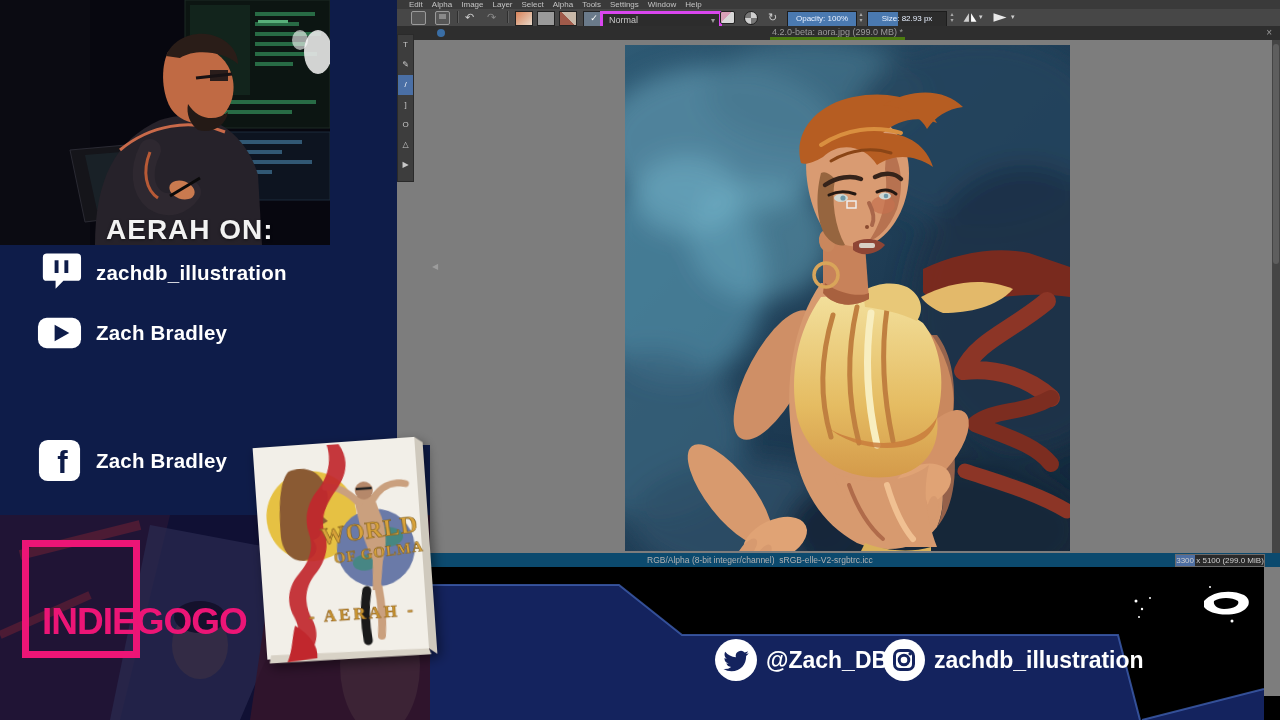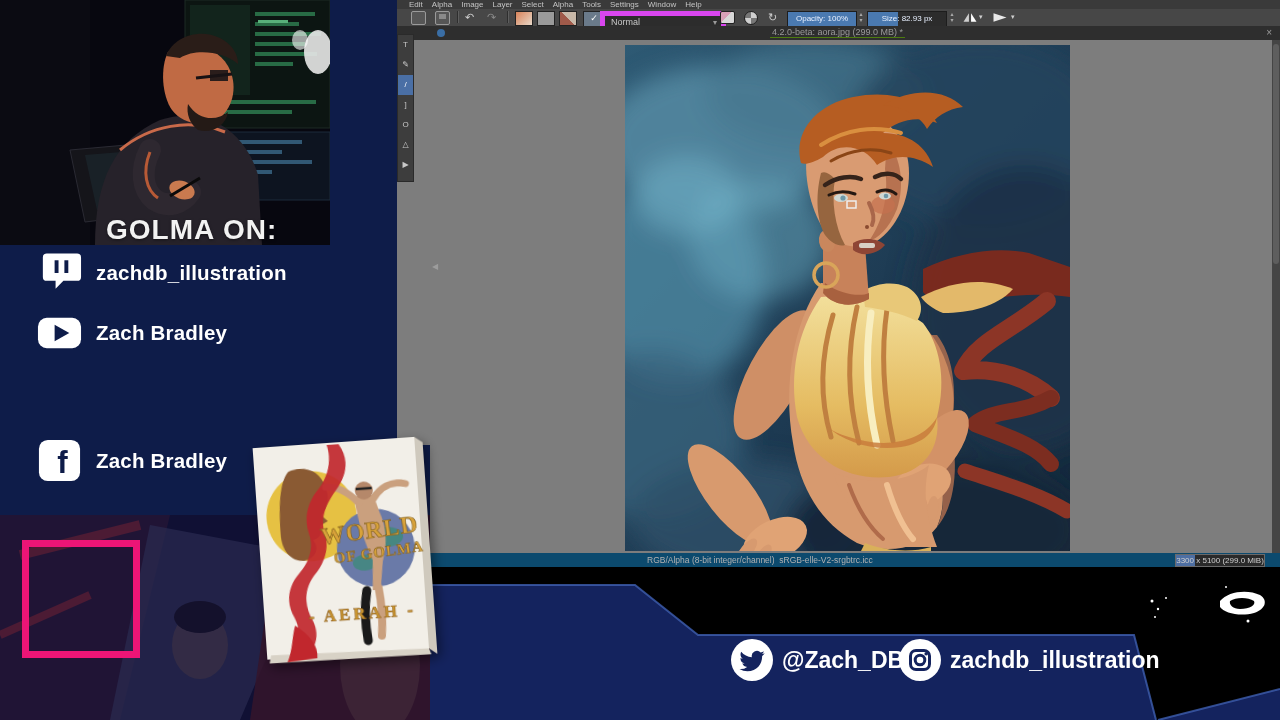--- a/index.html
+++ b/index.html
@@ -14,40 +14,40 @@
   .tbbox{width:13px;height:12px;border:1px solid #9a9a9a;border-radius:2px;background:#565656}
   .tbbox.inner:after{content:"";display:block;margin:2px auto 0;width:7px;height:5px;background:#8a8a8a}
   .tbsep{width:1px;height:12px;background:#2e2e2e;border-right:1px solid #5e5e5e}
   .tbglyph{font-size:11px;color:#cfcfcf;line-height:12px}
   .dim{color:#8a8a8a}
   .sw{width:16px;height:13px;border:1px solid #222}
   .sw.grad{background:linear-gradient(135deg,#d8835a,#e8d8c8)}
   .sw.gray{background:#9a9a9a}
   .sw.pat{background:linear-gradient(45deg,#a05a4a 50%,#c8b8a8 50%)}
   .preset{width:20px;height:14px;background:#6a7a8a;border:1px solid #222;color:#fff;font-size:9px;text-align:center;line-height:13px}
-  .blend{left:205px;width:110px;height:13px;background:#2c2c2c;border:5px solid #d946ef;color:#c8c8c8;font-size:9px;line-height:13px;padding-left:6px;box-sizing:content-box}
+  .blend{left:205px;width:110px;height:13px;background:#2c2c2c;border:3px solid #d946ef;color:#c8c8c8;font-size:9px;line-height:13px;padding-left:6px;box-sizing:content-box}
   .blend .car{position:absolute;right:4px;top:0;color:#9a9a9a;font-size:8px}
   .eraser{width:13px;height:11px;background:linear-gradient(135deg,#d8a0b8 45%,#d8d8d8 45%);border:1px solid #222;border-radius:2px}
   .alphaball{width:12px;height:12px;border-radius:50%;background:conic-gradient(#cfcfcf 0 25%,#777 0 50%,#cfcfcf 0 75%,#777 0);border:1px solid #222}
   .slider{height:14px;background:#2c2c2c;border:1px solid #1d1d1d;color:#e8f0ff;font-size:8px;line-height:14px;text-align:center;overflow:hidden}
   .slider .fill{position:absolute;left:0;top:0;bottom:0;background:#4a79b0}
   .slider .txt{position:relative}
   .opari{left:392px;width:68px}
   .sizeri{left:472px;width:78px}
   .spin{width:8px;font-size:6px;color:#aaa;line-height:6px;text-align:center}
   .mirror{width:18px;height:13px}
   .statusbar{position:absolute;left:0;top:553px;right:0;height:14px;background:#0c4a6e;color:#b2b2b2;font-size:8.5px;line-height:14px}
   .statusbar .sleft{position:absolute;left:252px;top:0;white-space:pre}
   .membox{position:absolute;right:15px;top:1px;width:88px;height:11px;background:#2a2a2a;border:1px solid #6a6a6a;font-size:8px;color:#cfcfcf;line-height:11px;text-align:center;overflow:hidden}
   .membox .memfill{position:absolute;left:0;top:0;bottom:0;width:22%;background:#4e6fa3}
   .membox .mtxt{position:relative;white-space:pre}
   .tabbar{position:absolute;left:0;top:26px;right:0;height:14px;background:#2e2e2e;border-bottom:1px solid #222}
   .appdot{position:absolute;left:42px;top:3px;width:8px;height:8px;border-radius:50%;background:#3a6ea5}
   .tabtitle{position:absolute;left:0;right:0;top:1px;text-align:center;color:#9a9a9a;font-size:9px;border-bottom:0}
-  .tabtitle i{font-style:normal;border-bottom:1px solid #4d7c0f;padding:0 2px}
+  .tabtitle i{font-style:normal;border-bottom:6px solid #4d7c0f;padding:0 2px}
   .tabclose{position:absolute;right:8px;top:1px;color:#9a9a9a;font-size:10px}
   .canvas{position:absolute;left:0;top:40px;right:0;height:513px;background:#7d7d7d;overflow:hidden}
   .artwork{position:absolute;left:230px;top:5px;width:445px;height:506px;display:block}
   .collapse{position:absolute;left:37px;top:222px;color:#9c9c9c;font-size:8px}
   .toolbox{position:absolute;left:2px;top:34px;width:15px;height:146px;background:#3d3d3d;border:1px solid #2a2a2a;display:flex;flex-direction:column;align-items:center}
   .toolbox span{font-size:8px;color:#c8c8c8;line-height:20px;width:100%;text-align:center}
   .toolbox span.sel{background:#4a6fa5;color:#fff}
   .vscroll{position:absolute;right:0;top:40px;width:8px;height:513px;background:#454545}
   .vscroll .thumb{position:absolute;left:1px;right:1px;top:4px;height:220px;background:#5e5e5e;border-radius:3px}
 
@@ -59,21 +59,21 @@
   .liveon{position:absolute;left:106px;top:214px;color:#f2f2f2;font-size:28px;font-weight:bold;letter-spacing:1px;text-shadow:0 1px 3px rgba(0,0,0,.5)}
   .social{position:absolute;left:36px;display:flex;align-items:center;gap:13px}
   .social .lbl{color:#fff;font-size:20.5px;font-weight:bold;letter-spacing:.2px}
   .s-tw{top:248px}.s-yt{top:309px}.s-mx{top:371px}.s-fb{top:437px}
   .book{position:absolute;left:260px;top:442px;width:170px;height:218px;transform:rotate(-4deg);filter:drop-shadow(3px 5px 6px rgba(0,0,0,.45))}
   .iggsq{position:absolute;left:22px;top:540px;width:104px;height:104px;border:7px solid #EC1576}
   .iggtxt{position:absolute;left:42px;top:601px;color:#EC1576;font-size:37px;font-weight:800;letter-spacing:-1px}
   .campurl{position:absolute;left:4px;top:663px;color:#fff;font-size:21px;font-weight:bold;text-shadow:0 1px 3px rgba(0,0,0,.6)}
 
   
-  .banner{position:absolute;left:430px;top:567px;width:850px;height:153px;background:#0369a1}
+  .banner{position:absolute;left:414px;top:567px;width:850px;height:153px;background:#0369a1}
   .bannersvg{position:absolute;left:0;top:0;width:850px;height:153px;display:block}
   .foot{position:absolute;display:flex;align-items:center;gap:8px}
   .foot .lbl{color:#fff;font-size:23px;font-weight:bold}
   .f-tw{left:300px;top:71px}
   .f-ig{left:468px;top:71px}
 </style>
 </head>
 <body>
 
 <div class="stage">
@@ -350,21 +350,21 @@
     <path d="M166,56 C174,36 200,28 220,38 C232,44 238,54 238,64 C224,52 196,48 180,58 Z" fill="#2a1d18"></path>
     <rect x="210" y="70" width="18" height="11" fill="#0f0f14" opacity=".85"></rect>
     <path d="M196,78 L232,74" stroke="#181214" stroke-width="3"></path>
     <path d="M188,104 C198,120 216,122 228,112 C226,126 212,134 198,130 C190,124 186,114 188,104 Z" fill="#241a16"></path>
     <path d="M150,150 C140,170 142,190 155,200 C168,208 182,204 190,192" fill="none" stroke="#2e2830" stroke-width="22" stroke-linecap="round"></path>
     <path d="M150,152 C142,172 146,190 158,198" fill="none" stroke="#b85a36" stroke-width="3"></path>
     <ellipse cx="182" cy="190" rx="13" ry="9" fill="#c97a4f" transform="rotate(20 182 190)"></ellipse>
     <path d="M170,196 L200,178" stroke="#0a0a0a" stroke-width="3"></path>
   </svg>
 
-  <div class="liveon">GOLMA ON:</div>
+  <div class="liveon">AERAH ON:</div>
 
   <div class="social s-tw">
     <svg width="47" height="50" viewBox="0 0 48 50">
       <path d="M11,5 h31 a4,4 0 0 1 4,4 v20 a4,4 0 0 1 -4,4 H28 l-8,8 v-8 h-9 a4,4 0 0 1 -4,-4 V9 a4,4 0 0 1 4,-4 z" fill="#fff"></path>
       <rect x="19" y="12" width="4" height="13" fill="#0e1c49"></rect>
       <rect x="29" y="12" width="4" height="13" fill="#0e1c49"></rect>
     </svg>
     <span class="lbl">zachdb_illustration</span>
   </div>
   <div class="social s-yt">
@@ -403,14 +403,15 @@
       <path d="M30,180 C44,190 52,202 50,214 L20,216 C26,204 26,192 30,180 Z" fill="#c1272d"></path>
       <g transform="rotate(-4 110 105)" font-family="Liberation Serif, serif" font-weight="bold" text-anchor="middle">
         <text x="112" y="98" font-size="24" fill="#d8a23a" stroke="#7a5a1a" stroke-width=".6" letter-spacing="1">WORLD</text>
         <text x="118" y="118" font-size="15" fill="#d8a23a" stroke="#7a5a1a" stroke-width=".5" letter-spacing="1">OF GOLMA</text>
       </g>
       <text x="98" y="178" text-anchor="middle" font-family="Liberation Serif, serif" font-weight="bold" font-size="17" letter-spacing="3" fill="#c9952f" stroke="#8a5a1a" stroke-width=".5">- AERAH -</text>
     </svg>
   </div>
 
   <div class="iggsq"></div>
+  <div class="iggtxt">INDIEGOGO</div>
 
 </div>
 
 </body></html>

